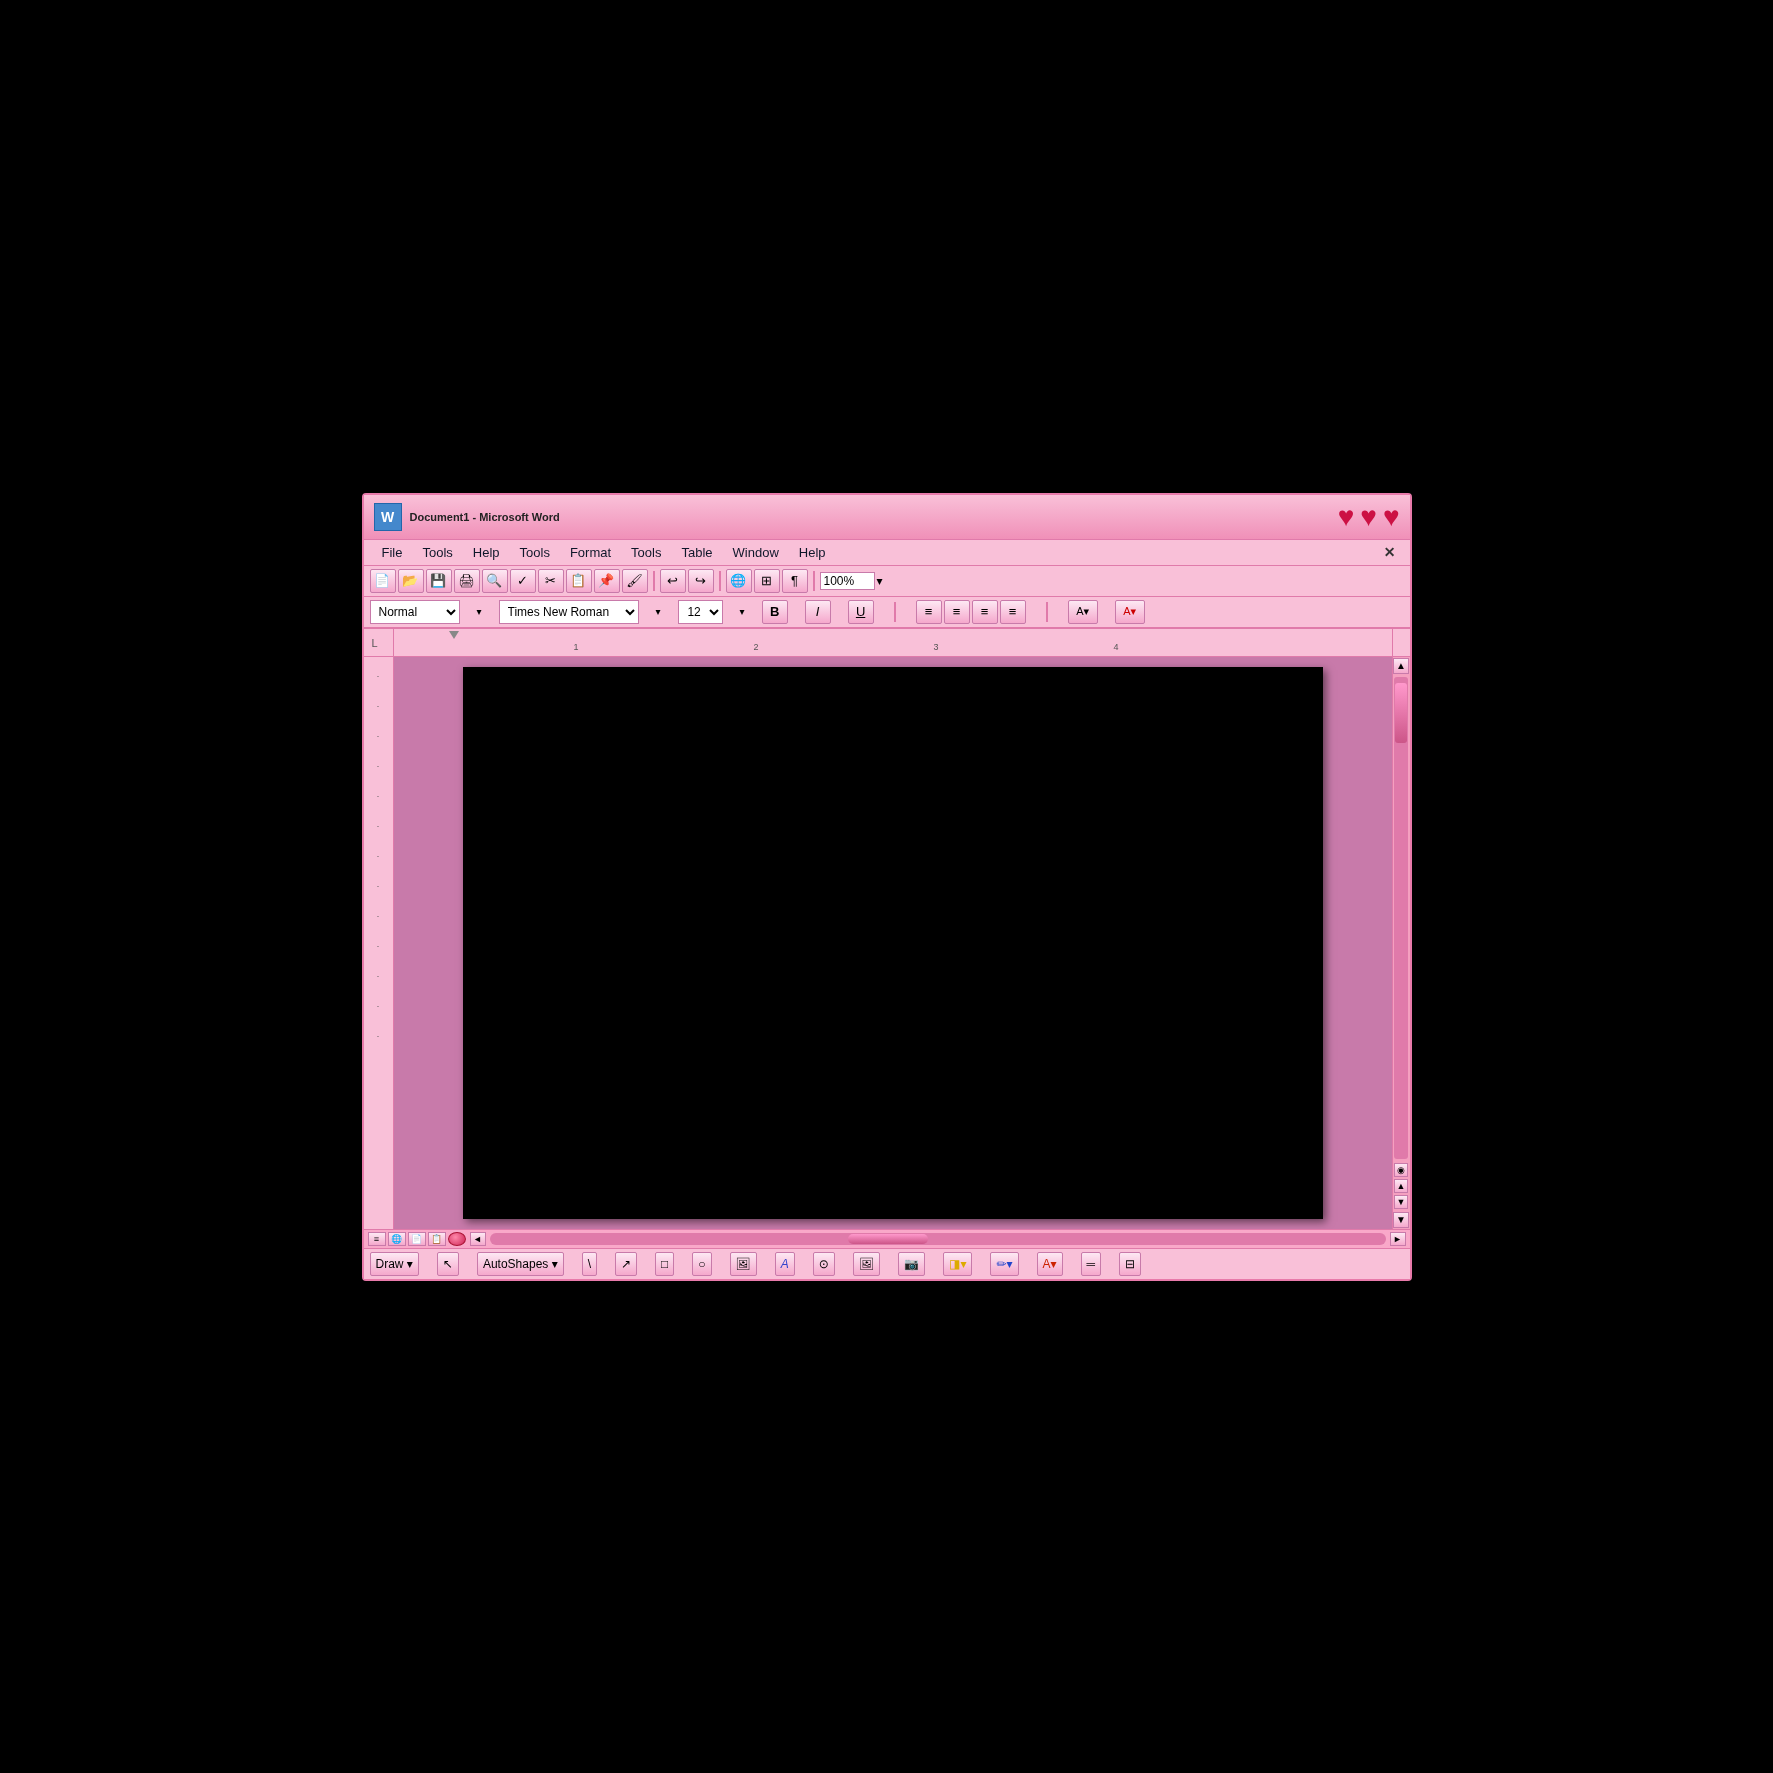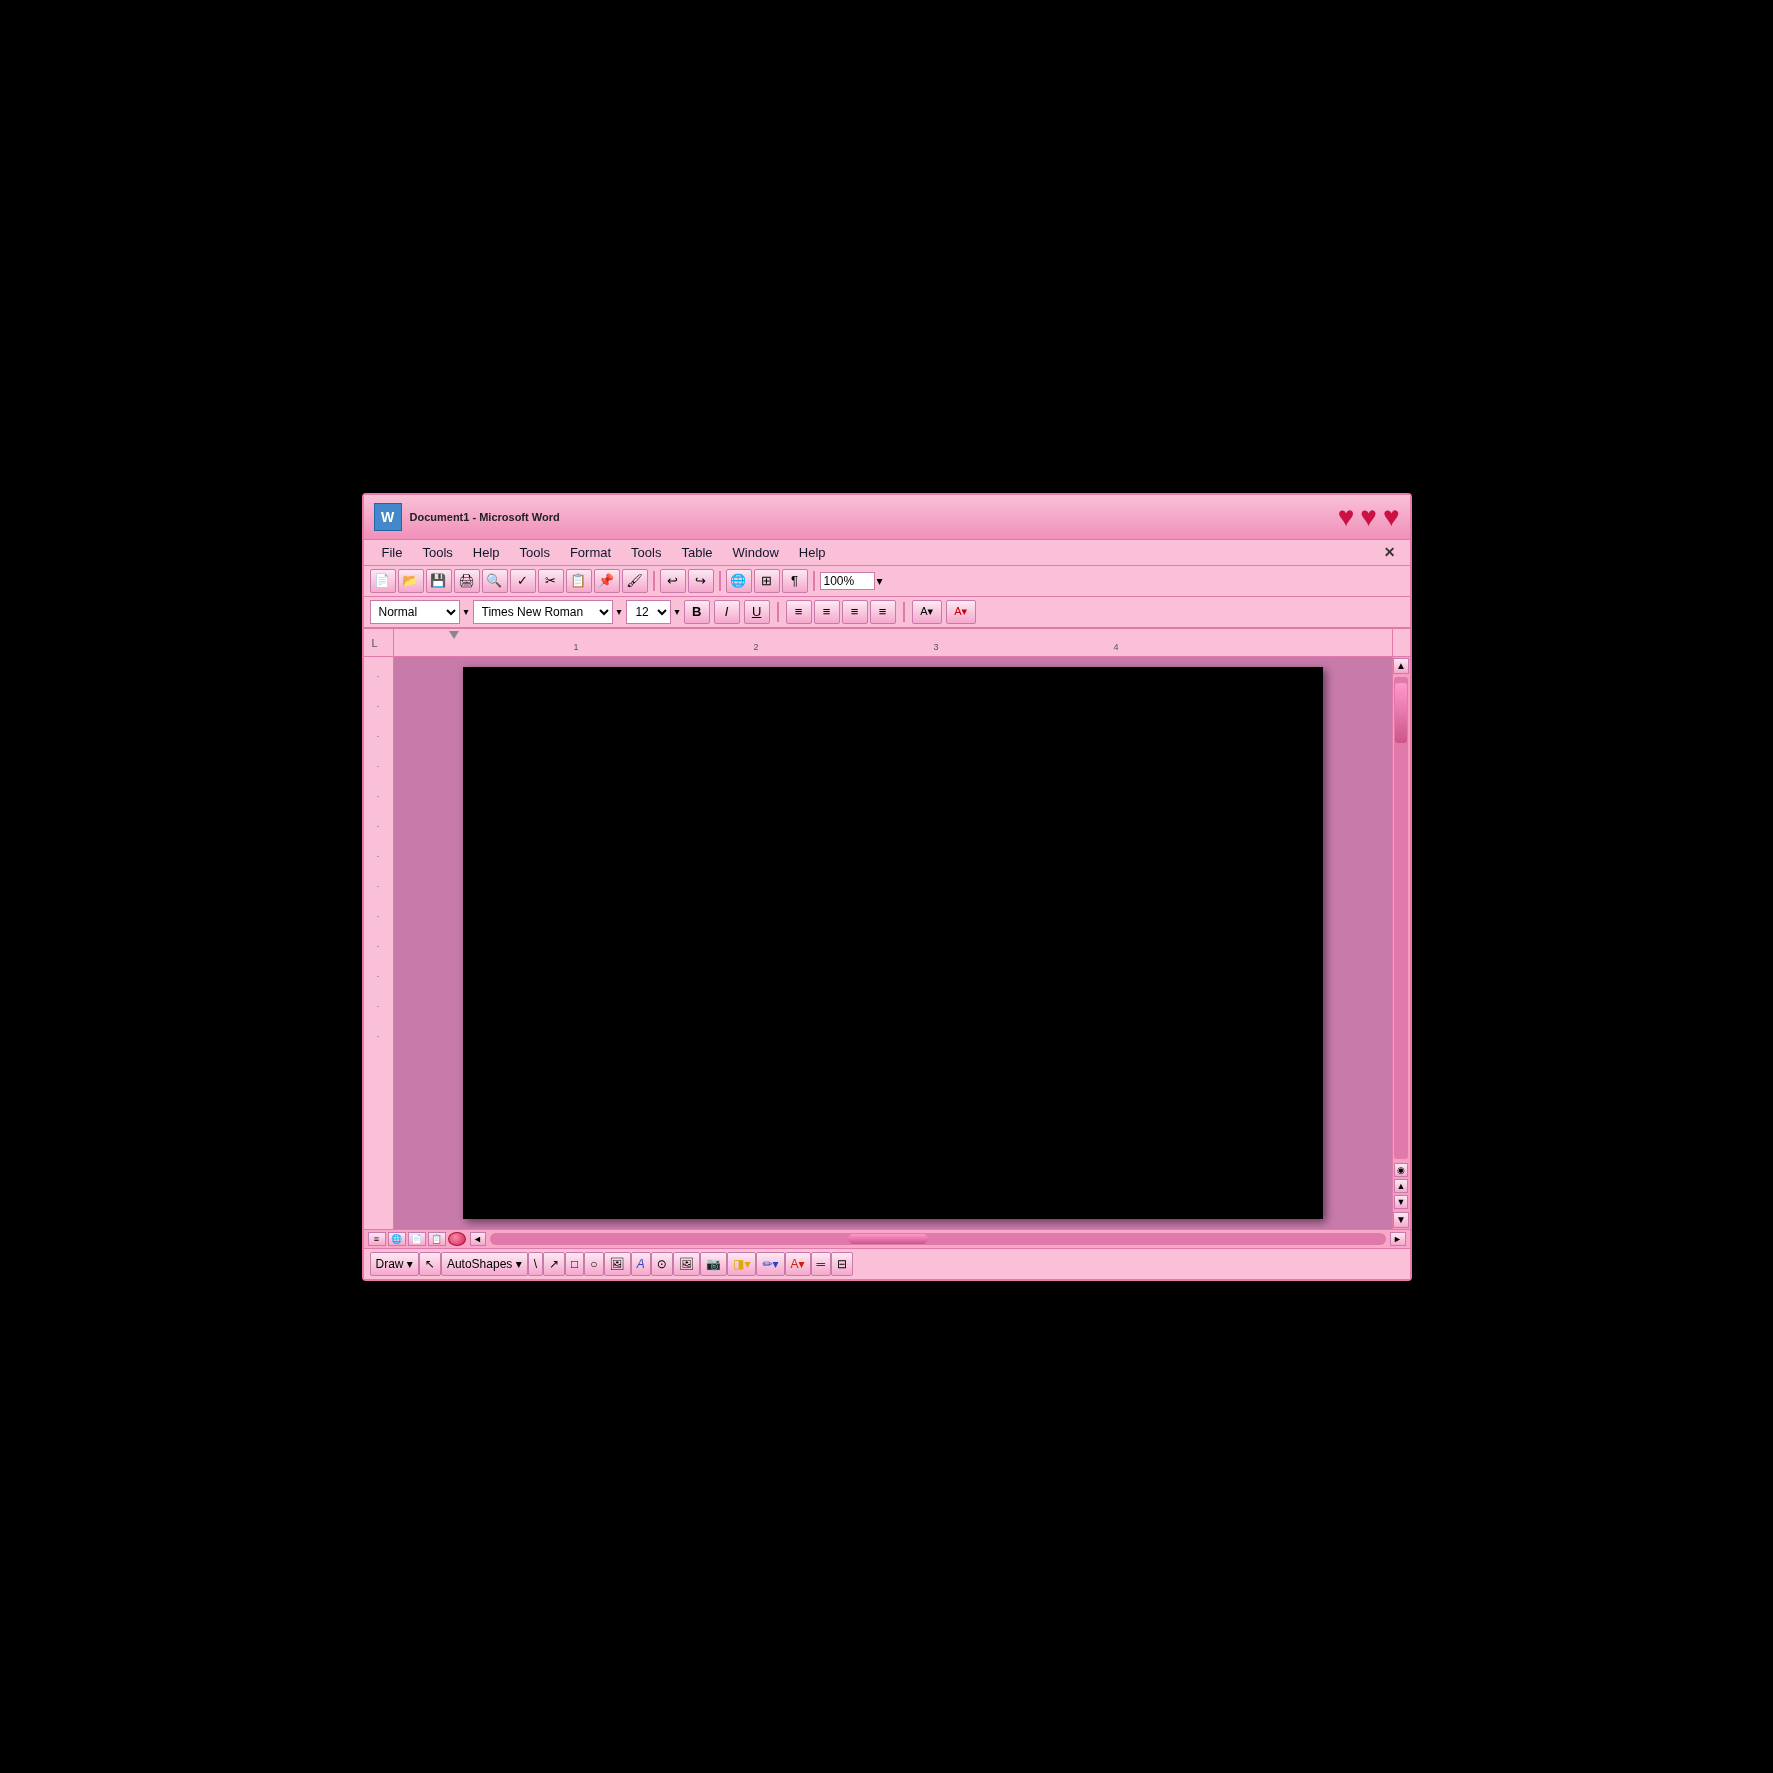--- a/index.html
+++ b/index.html
@@ -129,21 +129,21 @@
       width: 55px;
     }
 
     
     .format-bar {
       background: #f9c0d8;
       display: flex;
       align-items: center;
       padding: 3px 6px;
       border-bottom: 2px solid #e07aaa;
-      gap: 4px;
+      gap: 17px;
     }
     .style-select {
       font-size: 12px;
       padding: 2px 4px;
       background: white;
       border: 1px solid #c87aaa;
       width: 90px;
       height: 24px;
     }
     .font-select {
@@ -328,21 +328,21 @@
       padding: 0 20px 0 0;
     }
 
     
     .draw-bar {
       background: #f9c0d8;
       border-top: 1px solid #e07aaa;
       display: flex;
       align-items: center;
       padding: 3px 6px;
-      gap: 0;
+      gap: 18px;
     }
     .draw-btn {
       height: 24px;
       background: linear-gradient(180deg, #fde8f3 0%, #f5a8cc 100%);
       border: 1px solid #c87aaa;
       display: flex;
       align-items: center;
       justify-content: center;
       font-size: 12px;
       cursor: pointer;

